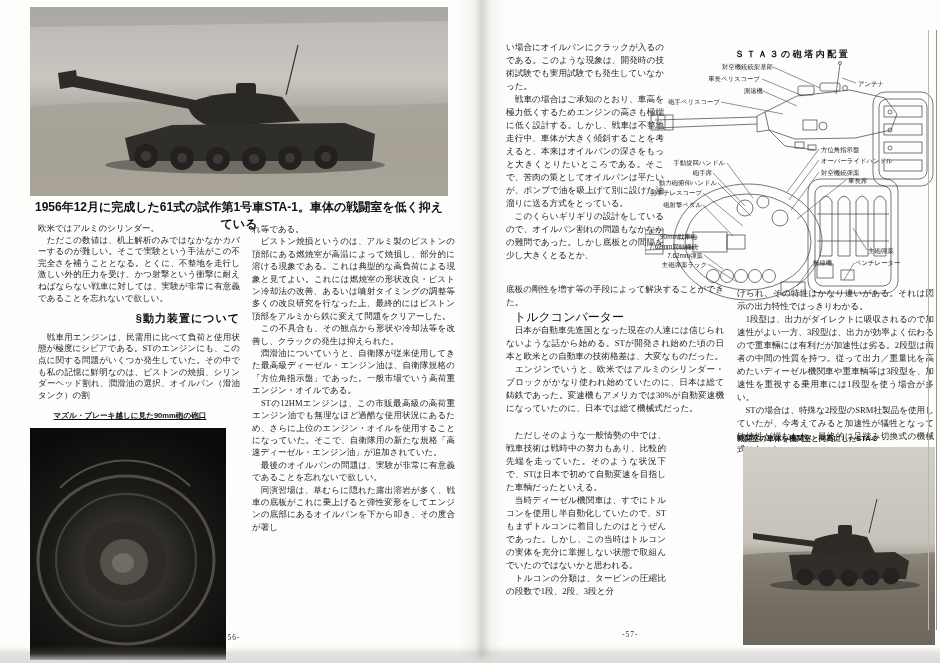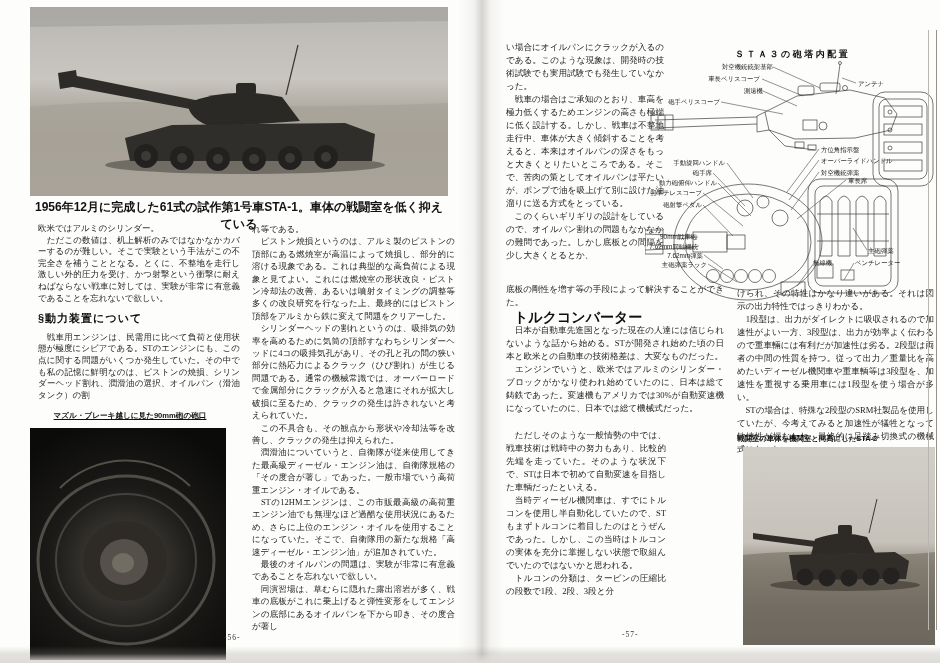--- a/index.html
+++ b/index.html
@@ -6,23 +6,23 @@
   body{width:940px;height:663px;position:relative;background:#fdfdfb;overflow:hidden;
        font-family:"Liberation Serif","DejaVu Serif",serif;}
   .abs{position:absolute;}
   .jp{color:#1d1c1a;text-align:justify;text-justify:inter-ideograph;}
   .jp p{margin:0;}
   .left-body{font-size:8.5px;line-height:11.6px;}
   .left-body2{font-size:8.5px;line-height:12.4px;}
   .right-body{font-size:8.6px;line-height:13px;}
   .cap{font-family:"Liberation Sans","DejaVu Sans",sans-serif;font-weight:bold;color:#111;}
   .sec-head{font-family:"Liberation Sans","DejaVu Sans",sans-serif;font-weight:bold;
-            font-size:11px;letter-spacing:1px;text-align:left;color:#0e0e0e;margin:9px 0 7px 0;}
-  .sub-head{font-family:"Liberation Sans","DejaVu Sans",sans-serif;font-weight:bold;
-            font-size:14px;color:#0e0e0e;}
+            font-size:11px;letter-spacing:1px;text-align:right;color:#0e0e0e;margin:9px 0 7px 0;}
+  .sub-head{font-family:"Liberation Sans","DejaVu Sans",sans-serif;font-weight:normal;
+            font-size:12px;color:#0e0e0e;}
   .photo{position:absolute;overflow:hidden;}
   .pagenum{font-size:7.5px;color:#333;letter-spacing:1px;}
   .dlabel{position:absolute;font-family:"Liberation Sans","DejaVu Sans",sans-serif;
           font-size:6.4px;line-height:7px;color:#1a1a1a;white-space:nowrap;}
   .dlabel.r{text-align:right;}
   .dtitle{position:absolute;font-family:"Liberation Sans","DejaVu Sans",sans-serif;
           font-weight:bold;font-size:9px;letter-spacing:2.5px;color:#111;white-space:nowrap;}
   .gutter{position:absolute;left:458px;top:0;width:46px;height:663px;pointer-events:none;
           background:linear-gradient(to right,rgba(70,64,55,0) 0%,rgba(70,64,55,0.06) 35%,rgba(50,45,38,0.20) 52%,rgba(70,64,55,0.06) 70%,rgba(70,64,55,0) 100%);}
   .bottomshade{position:absolute;left:0;top:646px;width:940px;height:17px;
@@ -77,23 +77,22 @@
     <ellipse cx="94" cy="134" rx="24" ry="23" fill="#4d4albd" opacity="0"></ellipse>
     <ellipse cx="94" cy="134" rx="24" ry="23" fill="#55514a"></ellipse>
     <ellipse cx="93" cy="135" rx="11" ry="10" fill="#726d63"></ellipse>
     <path d="M30,60 A90,86 0 0 1 160,58" fill="none" stroke="#7b776d" stroke-width="2" opacity="0.6"></path>
   </svg>
 </div>
 
 <div class="abs jp left-body2" style="left:252px;top:223px;width:203px;">
   <p>れ等である。</p>
   <p>　ピストン焼損というのは、アルミ製のピストンの頂部にある燃焼室が高温によって焼損し、部分的に溶ける現象である。これは典型的な高負荷による現象と見てよい。これには燃焼室の形状改良・ピストン冷却法の改善、あるいは噴射タイミングの調整等多くの改良研究を行なった上、最終的にはピストン頂部をアルミから鉄に変えて問題をクリアーした。</p>
-  <p>　シリンダーヘッドの割れというのは、吸排気の効率を高めるために気筒の頂部すなわちシリンダーヘッドに4コの吸排気孔があり、その孔と孔の間の狭い部分に熱応力によるクラック（ひび割れ）が生じる問題である。通常の機械常識では、オーバーロードで金属部分にクラックが入ると急速にそれが拡大し破損に至るため、クラックの発生は許されないと考えられていた。</p>
   <p>　この不具合も、その観点から形状や冷却法等を改善し、クラックの発生は抑えられた。</p>
-  <p>　潤滑油についていうと、自衛隊が従来使用してきた最高級ディーゼル・エンジン油は、自衛隊規格の「その度合が著し」であった。一般市場でいう高荷重エンジン・オイルである。</p>
+  <p>　潤滑油についていうと、自衛隊が従来使用してきた最高級ディーゼル・エンジン油は、自衛隊規格の「方位角指示盤」であった。一般市場でいう高荷重エンジン・オイルである。</p>
   <p>　STの12HMエンジンは、この市販最高級の高荷重エンジン油でも無理なほど過酷な使用状況にあるため、さらに上位のエンジン・オイルを使用することになっていた。そこで、自衛隊用の新たな規格「高速ディーゼル・エンジン油」が追加されていた。</p>
   <p>　最後のオイルパンの問題は、実験が非常に有意義であることを忘れないで欲しい。</p>
   <p>　同演習場は、草むらに隠れた露出溶岩が多く、戦車の底板がこれに乗上げると弾性変形をしてエンジンの底部にあるオイルパンを下から叩き、その度合が著し</p>
 </div>
 
 <div class="abs pagenum" style="left:224px;top:633px;">-56-</div>
 
 <div class="abs jp right-body" style="left:506px;top:41px;width:158px;">
   <p>い場合にオイルパンにクラックが入るのである。このような現象は、開発時の技術試験でも実用試験でも発生していなかった。</p>
   <p>　戦車の場合はご承知のとおり、車高を極力低くするためエンジンの高さも極端に低く設計する。しかし、戦車は不整地走行中、車体が大きく傾斜することを考えると、本来はオイルパンの深さをもっと大きくとりたいところである。そこで、苦肉の策としてオイルパンは平たいが、ポンプで油を吸上げて別に設けた油溜りに送る方式をとっている。</p>

